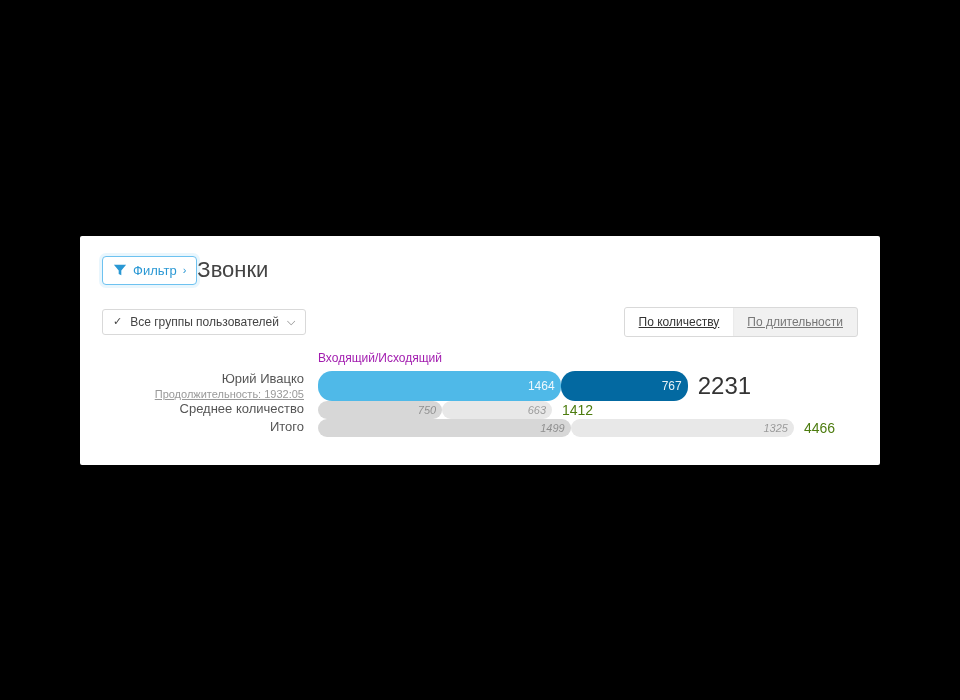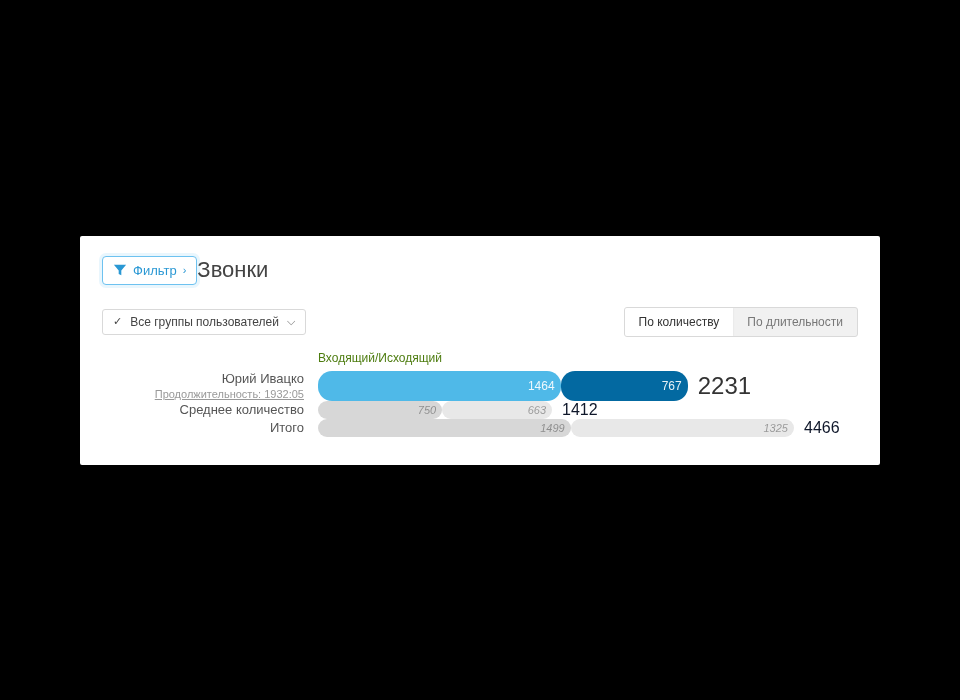--- a/index.html
+++ b/index.html
@@ -72,37 +72,37 @@
     overflow: hidden;
     background: #f1f1f1;
   }
   .tab {
     padding: 7px 14px;
     font-size: 12px;
     color: #777;
     cursor: pointer;
     border: none;
     background: transparent;
+    text-decoration: underline;
   }
   .tab.active {
     background: #fff;
     color: #333;
     box-shadow: 0 0 2px rgba(0,0,0,0.08);
   }
   .chart-area {
   }
   .axis-label {
     margin-left: 216px;
     font-size: 12px;
-    color: #4d7c0f;
+    color: #a21caf;
     margin-bottom: 6px;
   }
   .row {
     display: flex;
-    align-items: center;
   }
   .row-label {
     width: 216px;
     text-align: right;
     padding-right: 14px;
     font-size: 13px;
     color: #555;
   }
   .row-label .sub {
     font-size: 11px;
@@ -131,22 +131,22 @@
     border-radius: 14px;
   }
   .row.small .seg { font-size: 11px; font-style: italic; }
   .seg.dim { color: rgba(0,0,0,0.35); }
   .total {
     margin-left: 10px;
     font-size: 24px;
     color: #333;
   }
   .row.small .total {
-    font-size: 16px;
-    color: #0f172a;
+    font-size: 14px;
+    color: #4d7c0f;
   }
 </style>
 </head>
 <body>
 
 <div class="card">
 
   <div class="header-row">
     <button class="filter-btn">
       <svg viewBox="0 0 16 16">

